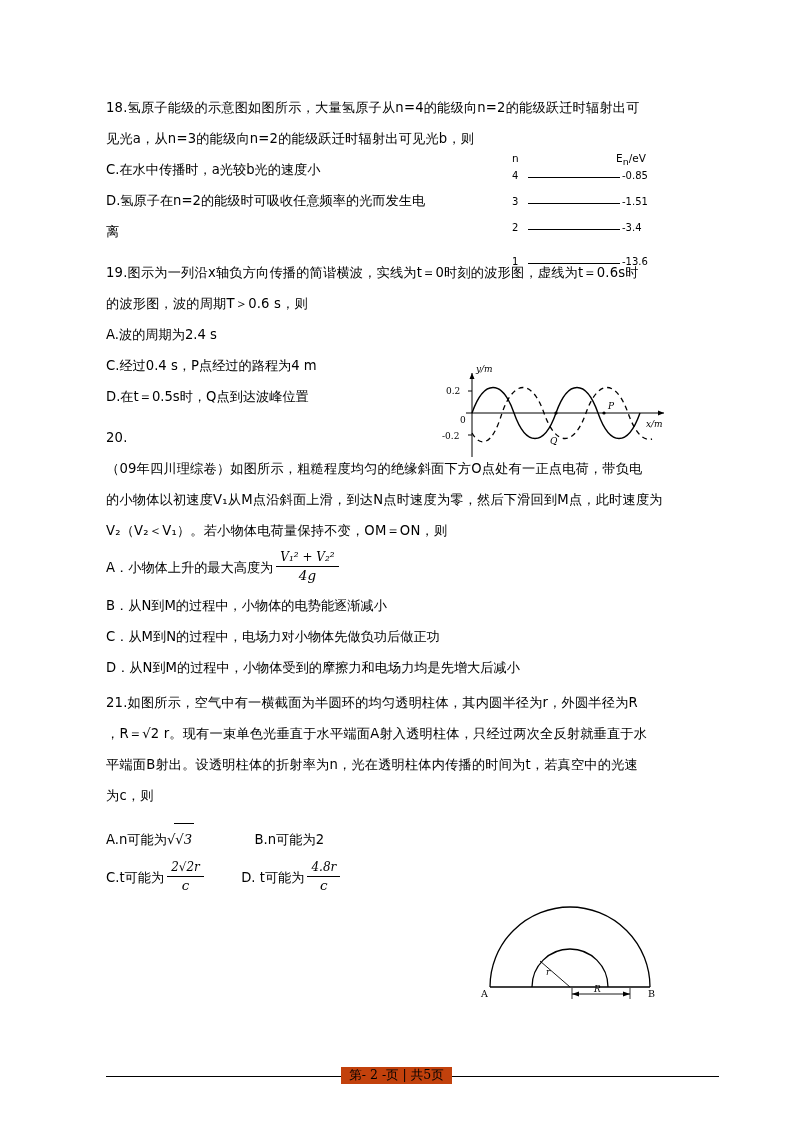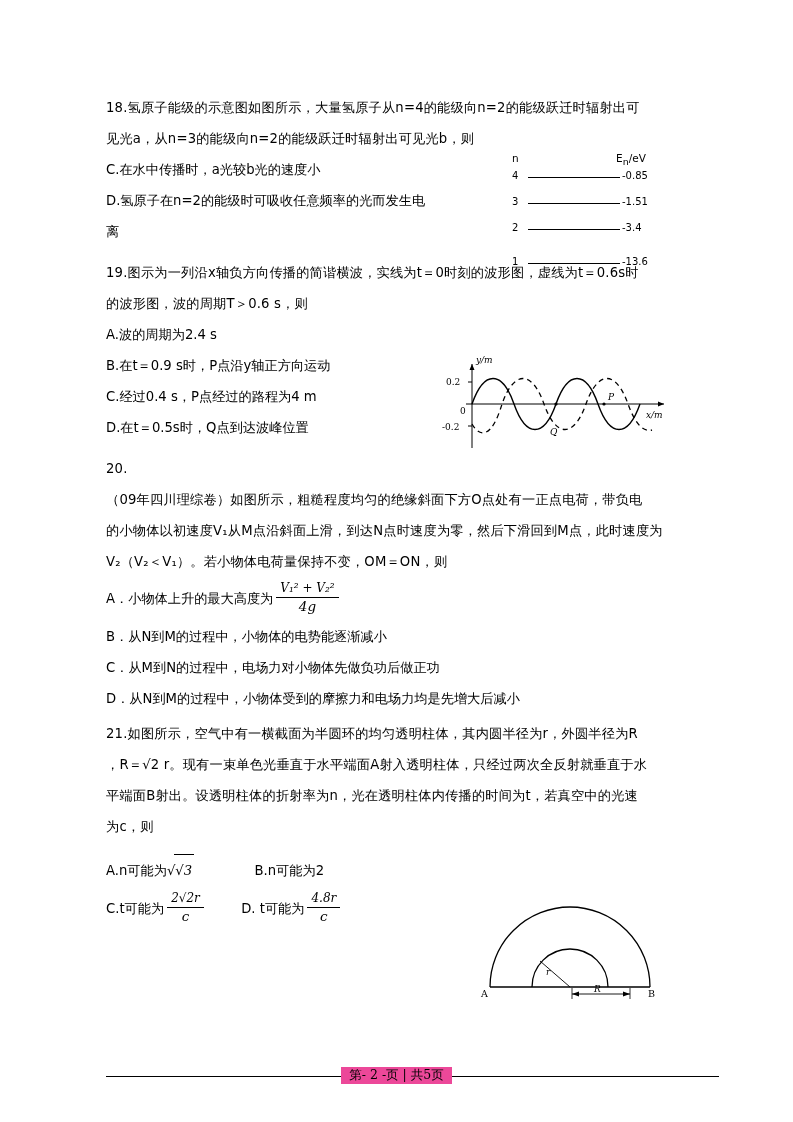--- a/index.html
+++ b/index.html
@@ -120,21 +120,21 @@
     position: absolute;
     left: 106px;
     right: 74px;
     top: 9px;
     border-top: 1px solid #000;
     z-index: 0;
   }
   .footer .fbox {
     position: relative;
     display: inline-block;
-    background: #ec4899;
+    background: #c2410c;
     padding: 0 8px;
     z-index: 1;
   }
 </style>
 </head>
 <body>
 
 <div class="page">
 
   <div class="q">
@@ -167,26 +167,25 @@
       <span class="el-n">1</span>
       <span class="el-bar" style="width:92px;"></span>
       <span class="el-e" style="left:110px;">-13.6</span>
     </div>
   </div>
 
   <div class="q" style="margin-top:10px;">
     <div class="line">19.图示为一列沿x轴负方向传播的简谐横波，实线为t＝0时刻的波形图，虚线为t＝0.6s时</div>
     <div class="line">的波形图，波的周期T＞0.6 s，则</div>
     <div class="opt narrow-col">A.波的周期为2.4 s</div>
-    <div class="opt narrow-col">B.在t＝0.9 s时，P点沿y轴正方向运动</div>
     <div class="opt narrow-col">C.经过0.4 s，P点经过的路程为4 m</div>
     <div class="opt narrow-col">D.在t＝0.5s时，Q点到达波峰位置</div>
   </div>
 
-  <div class="fig" style="left:432px; top:352px; width:250px; height:110px;">
+  <div class="fig" style="left:432px; top:361px; width:250px; height:110px;">
     <svg width="250" height="110" viewBox="0 0 250 110">
 
       <line x1="34" y1="52" x2="232" y2="52" stroke="#000" stroke-width="1"></line>
       <polygon points="232,52 226,49.5 226,54.5" fill="#000"></polygon>
       <line x1="40" y1="12" x2="40" y2="96" stroke="#000" stroke-width="1"></line>
       <polygon points="40,12 37.5,18 42.5,18" fill="#000"></polygon>
 
       <line x1="36" y1="30" x2="40" y2="30" stroke="#000" stroke-width="1"></line>
       <line x1="36" y1="74" x2="40" y2="74" stroke="#000" stroke-width="1"></line>
 

